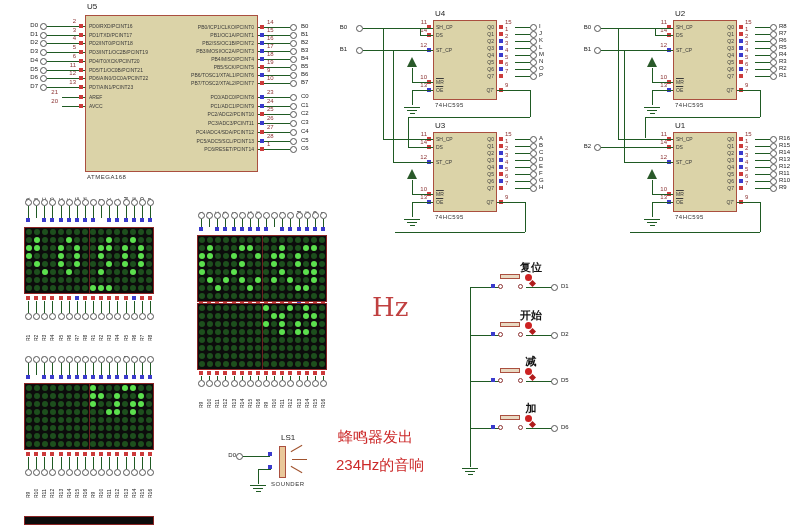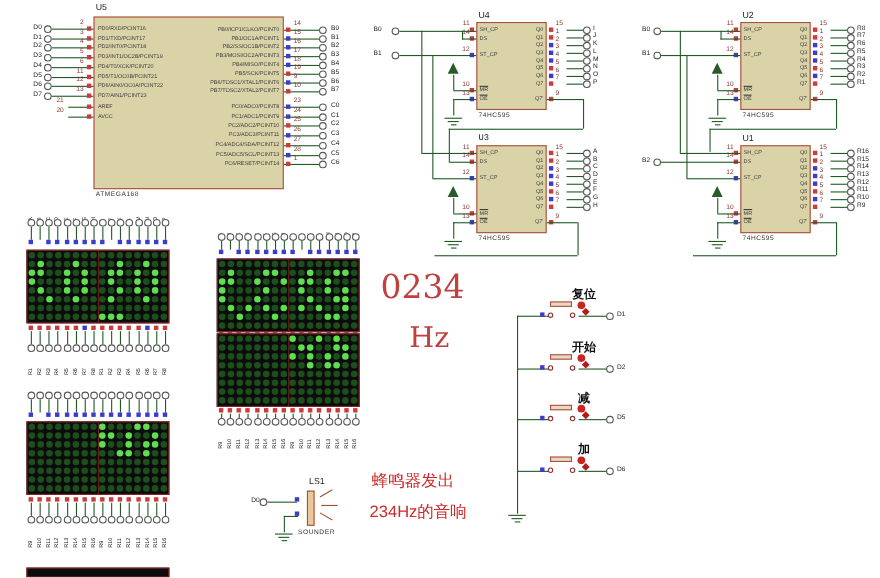--- a/index.html
+++ b/index.html
@@ -40,21 +40,20 @@
   .freq1{position:absolute;left:346px;top:244px;font-family:"DejaVu Serif",serif;
          font-size:30px;color:#c04040}
   .freq2{position:absolute;left:372px;top:292px;font-family:"DejaVu Serif",serif;
          font-size:26px;color:#c04040}
   .buz{position:absolute;font-size:15px;color:#cc2a2a;white-space:nowrap}
 </style>
 </head>
 <body>
 
 <div id="canvas">
-  <div class="freq1">0234</div>
   <div class="freq2">Hz</div>
   <div class="buz" style="left:338px;top:428px">蜂鸣器发出</div>
   <div class="buz" style="left:336px;top:456px">234Hz的音响</div>
 <div class="chipbody" style="left: 85px; top: 15px; width: 173px; height: 157px;"></div>
     <div class="txt ref" style="left: 87px; top: 2px;">U5</div>
     <div class="txt part" style="left: 87px; top: 174px;">ATMEGA168</div>
     <div class="txt tlabel" style="left: 22px; top: 22px; width: 16px; text-align: right;">D0</div>
     <div class="tcirc" style="left: 40px; top: 23px;"></div>
     <div class="wire" style="left: 47px; top: 26px; width: 38px; height: 1px;"></div>
     <div class="txt pin-num" style="left: 56px; top: 18px; width: 20px; text-align: right;">2</div>
@@ -348,21 +347,21 @@
     <div class="txt tlabel" style="left: 779px; top: 72px; width: 24px; text-align: left;">R1</div>
     <div class="txt tlabel" style="left: 573px; top: 24px; width: 18px; text-align: right;">B0</div>
     <div class="tcirc" style="left: 594px; top: 25px;"></div>
     <div class="txt tlabel" style="left: 573px; top: 46px; width: 18px; text-align: right;">B1</div>
     <div class="tcirc" style="left: 594px; top: 47px;"></div>
     <div class="vcc" style="left: 647px; top: 57px;"></div>
     <div class="wire" style="left: 644px; top: 107px; width: 16px; height: 1px;"></div>
     <div class="wire" style="left: 647px; top: 110px; width: 10px; height: 1px;"></div>
     <div class="wire" style="left: 650px; top: 113px; width: 5px; height: 1px;"></div>
     <div class="chipbody" style="left: 433px; top: 132px; width: 64px; height: 80px;"></div>
-    <div class="txt ref" style="left: 435px; top: 121px; font-family: Liberation Mono, monospace;">U3</div>
+    <div class="txt ref" style="left: 435px; top: 121px;">U3</div>
     <div class="txt part" style="left: 435px; top: 214px;">74HC595</div>
     <div class="txt pin-num" style="left: 412px; top: 131px; width: 15px; text-align: right;">11</div>
     <div class="sq sq-r" style="left: 427px; top: 137px;"></div>
     <div class="txt pin-label" style="left: 436px; top: 136px;">SH_CP</div>
     <div class="txt pin-num" style="left: 412px; top: 139px; width: 15px; text-align: right;">14</div>
     <div class="sq sq-r" style="left: 427px; top: 145px;"></div>
     <div class="txt pin-label" style="left: 436px; top: 144px;">DS</div>
     <div class="txt pin-num" style="left: 412px; top: 154px; width: 15px; text-align: right;">12</div>
     <div class="sq sq-b" style="left: 427px; top: 160px;"></div>
     <div class="txt pin-label" style="left: 436px; top: 159px;">ST_CP</div>

